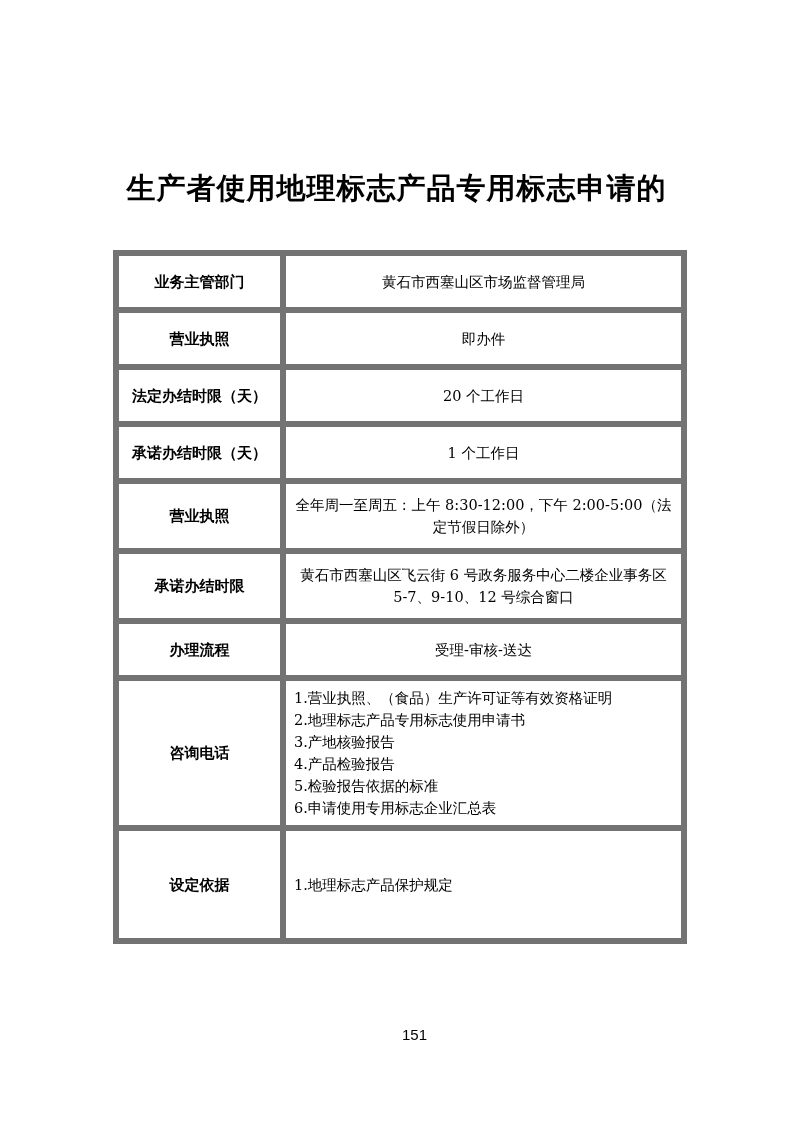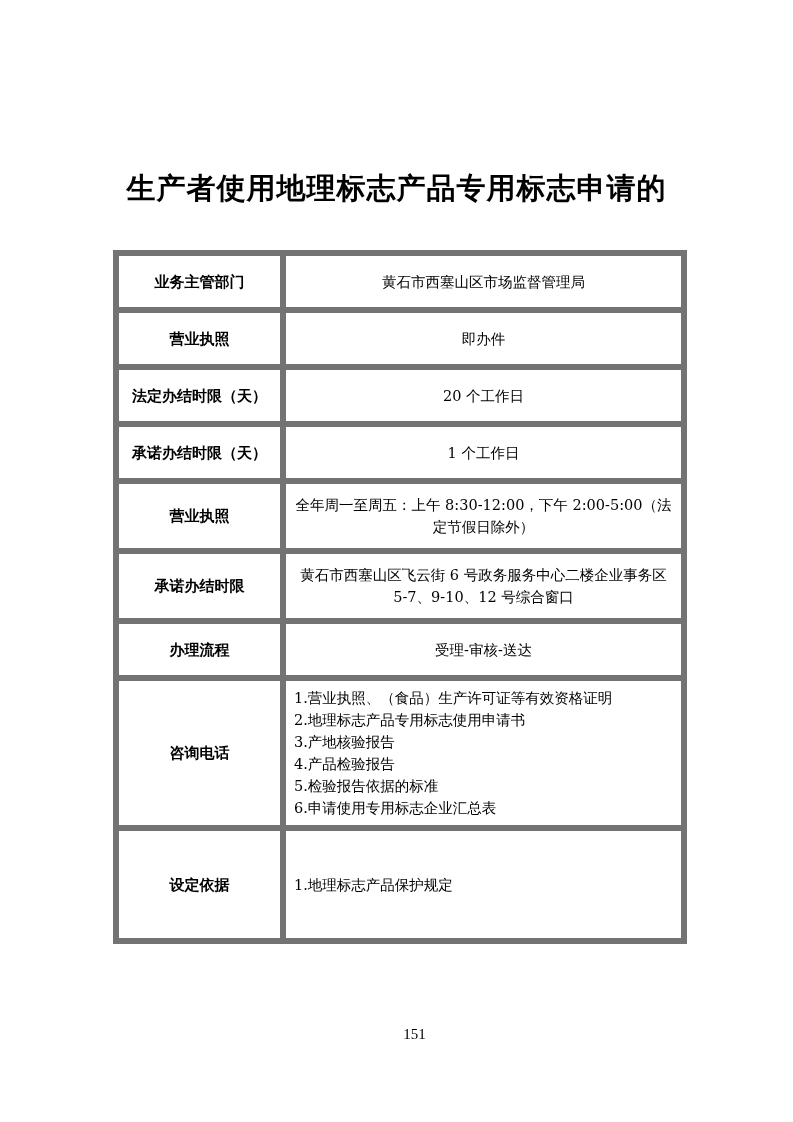--- a/index.html
+++ b/index.html
@@ -62,21 +62,21 @@
   tr.r9 td.value, tr.r10 td.value {
     text-align: left;
     padding: 6px 8px;
   }
   .page-number {
     position: absolute;
     top: 1026px;
     left: 0;
     width: 100%;
     text-align: center;
-    font-family: Liberation Serif, serif;
+    font-family: Liberation Sans, sans-serif;
     font-size: 15px;
     padding-left: 36px;
   }
 </style>
 </head>
 <body>
 
 <div class="page">
 
   <div class="doc-title">

